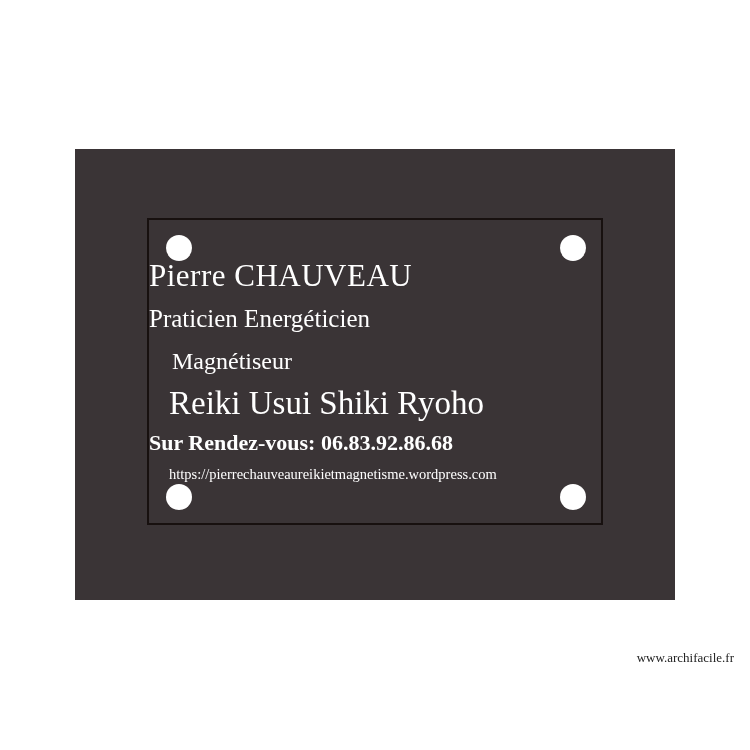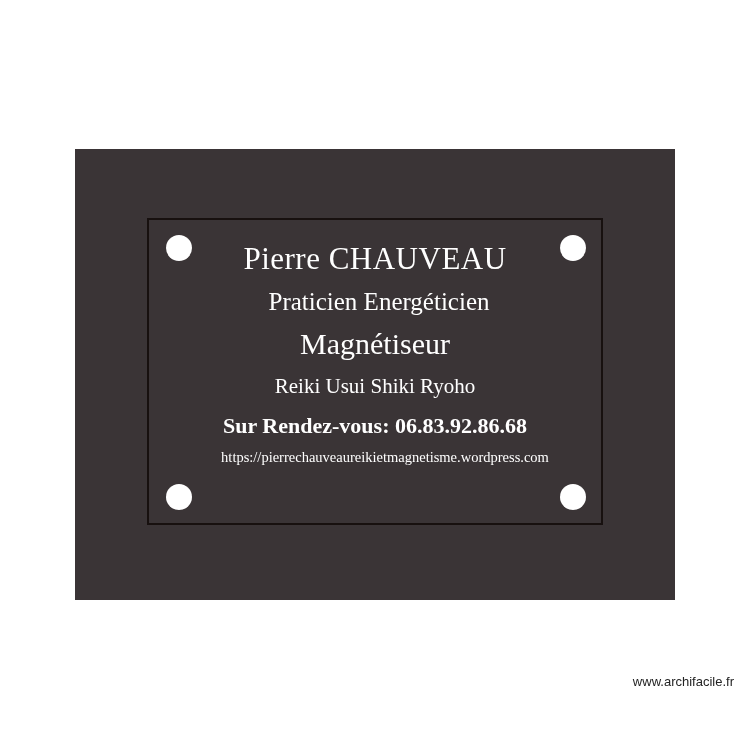--- a/index.html
+++ b/index.html
@@ -49,67 +49,67 @@
   .screw.br { left: 411px; top: 264px; }
 
   #plaque-text {
     position: absolute;
     left: 0;
     top: 0;
     width: 100%;
     height: 100%;
     display: flex;
     flex-direction: column;
-    align-items: center;
+    align-items: flex-start;
     justify-content: flex-start;
-    padding-top: 17px;
+    padding-top: 34px;
     box-sizing: border-box;
     color: #ffffff;
     font-family: "Liberation Serif", serif;
     text-align: center;
   }
 
   .line-name {
     font-size: 31px;
     line-height: 44px;
     letter-spacing: 0.5px;
   }
   .line-sub1 {
     font-size: 25px;
     line-height: 42px;
-    margin-left: 8px;
   }
   .line-sub2 {
-    font-size: 30px;
+    font-size: 24px;
     line-height: 42px;
+    margin-left: 23px;
   }
   .line-sub3 {
-    font-size: 21px;
+    font-size: 33px;
     line-height: 42px;
+    margin-left: 20px;
   }
   .line-rdv {
     font-size: 22px;
     line-height: 38px;
     font-weight: bold;
   }
   .line-url {
     font-size: 14.5px;
     line-height: 24px;
     margin-left: 20px;
   }
 
   #watermark {
     position: absolute;
     right: 16px;
     top: 650px;
     font-size: 13px;
     color: #232323;
-    font-family: Liberation Sans, sans-serif;
+    font-family: Liberation Serif, serif;
     text-align: right;
-    margin-top: 24px;
   }
 </style>
 </head>
 <body>
 
 <div id="plaque-outer">
 
   <div id="plaque-inner">
 
     <div class="screw tl"></div>

